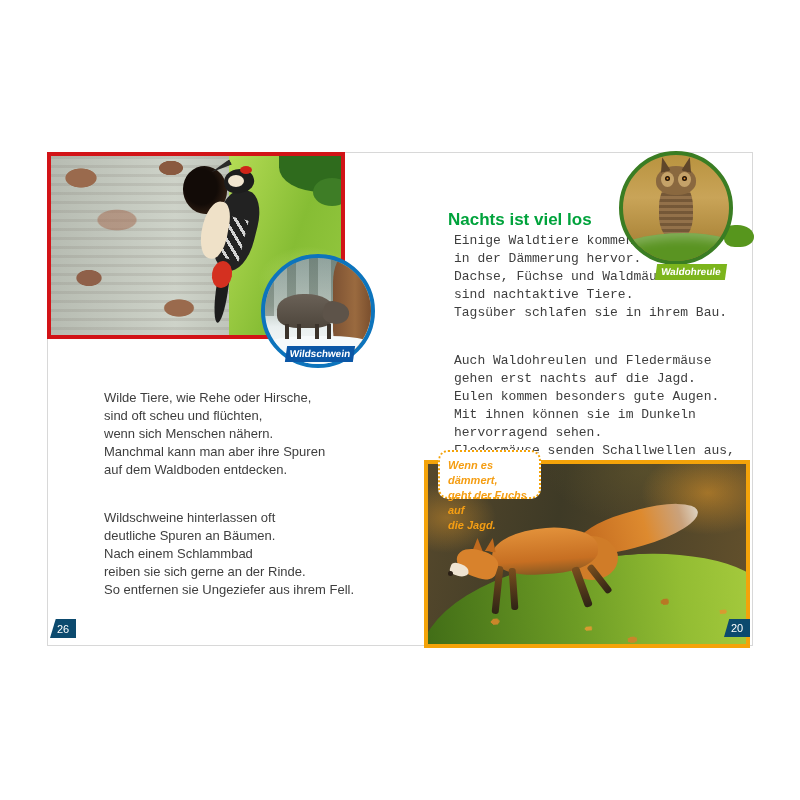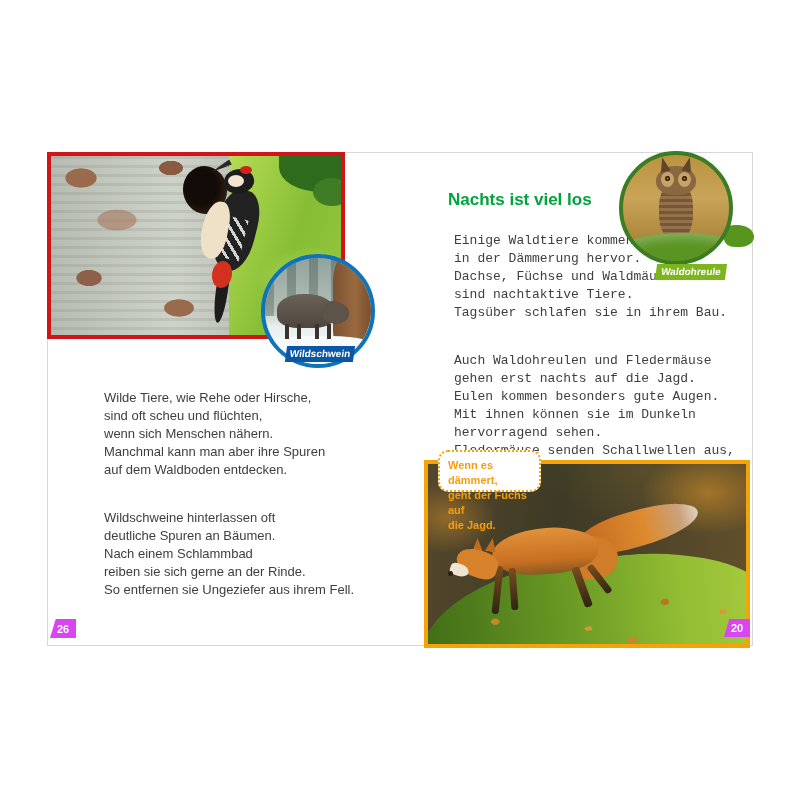--- a/index.html
+++ b/index.html
@@ -43,21 +43,21 @@
              border-radius:55% 60% 50% 50%;}
   .bird-cheek{left:42px;top:14px;width:16px;height:12px;background:#f2e6d0;border-radius:50%;}
   .bird-cap{left:54px;top:5px;width:12px;height:8px;background:#cf2418;border-radius:50%;}
   .bird-beak{left:24px;top:3px;width:22px;height:6px;background:#2a2a2a;transform:rotate(-28deg);
              clip-path:polygon(0 50%,100% 0,100% 100%);}
 
   
   .bubble{background:#fff;border-radius:10px;font-size:11px;line-height:15px;font-weight:bold;
           white-space:pre-line;box-sizing:border-box;padding:6px 8px;}
   .bubble-red{left:18px;top:109px;width:133px;height:63px;border:2px dotted #d23c2a;color:#d0442f;}
-  .bubble-orange{left:390px;top:297px;width:103px;height:42px;border:2px dotted #f4a309;color:#f59e13;z-index:6;}
+  .bubble-orange{left:390px;top:297px;width:103px;height:49px;border:2px dotted #f4a309;color:#f59e13;z-index:6;font-style:italic;}
 
   
   .circ{border-radius:50%;overflow:hidden;box-sizing:border-box;}
   .boar-circle{left:213px;top:101px;width:114px;height:114px;border:4px solid #0d74bc;z-index:4;
     background:linear-gradient(180deg,#93a7a3 0%,#b9c6bf 45%,#e9efef 65%,#fbfdfd 100%);}
   .boar-fence{left:0;top:0;width:100%;height:55%;
     background:repeating-linear-gradient(90deg,rgba(60,75,60,.38) 0 9px,rgba(130,140,125,.15) 9px 22px);}
   .boar-trunk{right:-6px;top:-4px;width:44px;height:96px;border-radius:30% 20% 30% 20%;
     background:linear-gradient(90deg,#7d5233,#9a6a3f 50%,#6f4527);}
   .boar-snow{left:-4px;bottom:-2px;width:110%;height:28%;background:#f6fafb;border-radius:40% 40% 0 0;}
@@ -79,21 +79,21 @@
     box-shadow:inset 0 6px 10px rgba(255,255,255,.25);}
   .owl-branch-out{left:676px;top:72px;width:30px;height:22px;background:#57961d;border-radius:40% 60% 50% 40%;z-index:3;}
 
   
   .banner{color:#fff;font-weight:bold;font-size:10px;text-align:center;line-height:16px;height:16px;
           transform:skewX(-8deg);z-index:5;}
   .banner-blue{left:238px;top:193px;width:68px;background:#0b57a6;}
   .banner-green{left:608px;top:111px;width:70px;background:#7cb51c;}
 
   
-  .heading{font-size:17px;font-weight:bold;color:#00a33c;}
+  .heading{font-size:17px;font-weight:bold;color:#00a33c;margin-top:20px;}
   .h-left{left:48px;top:193px;}
   .h-right{left:400px;top:37px;}
   .body{font-size:13px;line-height:18px;color:#3e3e3e;white-space:pre-line;}
   .body p{margin:0 0 12px 0;white-space:pre-line;}
   .b-left{left:56px;top:218px;width:280px;}
   .b-right{left:406px;top:61px;width:290px;font-family:Liberation Mono, monospace;}
 
   
   .fox-photo{left:376px;top:307px;width:326px;height:188px;border:4px solid #f4a309;
     box-sizing:border-box;overflow:hidden;z-index:2;
@@ -120,22 +120,22 @@
   .fox-haunch{left:138px;top:72px;width:52px;height:44px;background:#d07c28;border-radius:50%;}
   .fox-head{left:28px;top:86px;width:42px;height:27px;transform:rotate(18deg);
     border-radius:55% 45% 40% 60%;background:#d8822c;}
   .fox-ear{top:74px;width:11px;height:14px;background:#c06a1e;clip-path:polygon(50% 0,100% 100%,0 100%);}
   .fox-snout{left:22px;top:100px;width:19px;height:12px;transform:rotate(18deg);
     border-radius:40% 60% 60% 40%;background:#efe4d2;}
   .fox-nose{left:20px;top:107px;width:5px;height:5px;background:#2a1f15;border-radius:50%;}
   .fox-leg{background:linear-gradient(#7a4e1e,#2e2415);border-radius:3px;}
 
   
-  .badge{color:#fff;font-weight:bold;font-size:11px;display:flex;align-items:center;justify-content:center;
-         background:#d946ef;}
+  .badge{color:#fff;font-weight:normal;font-size:11px;display:flex;align-items:center;justify-content:center;
+         background:#0c4a6e;}
   .badge-26{left:2px;top:466px;width:26px;height:19px;clip-path:polygon(22% 0,100% 0,100% 100%,0 100%);}
   .badge-27{left:676px;top:466px;width:26px;height:18px;clip-path:polygon(20% 0,100% 0,100% 100%,0 100%);z-index:7;}
 </style>
 </head>
 <body>
 
 <div class="stage">
   <div class="spread">
 
     <div class="abs wp-photo">

